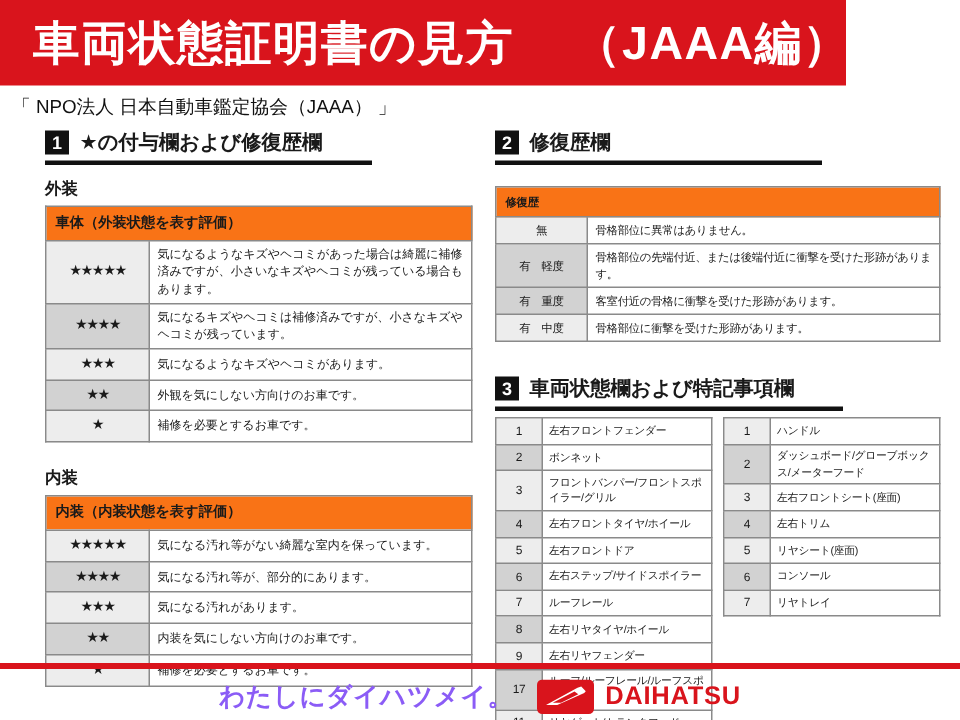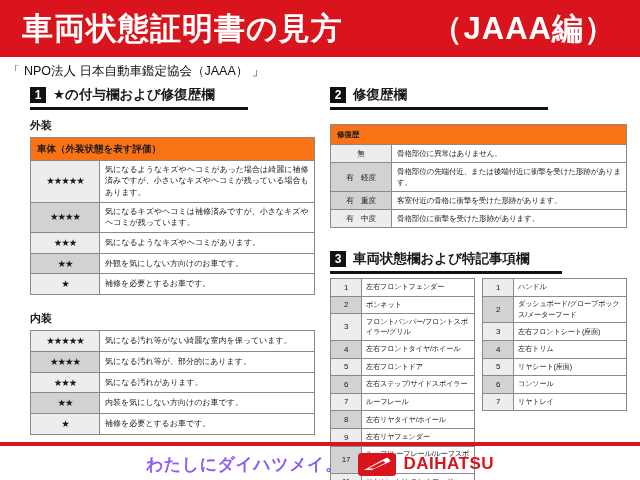--- a/index.html
+++ b/index.html
@@ -5,21 +5,21 @@
   html,body{margin:0;padding:0;}
   body{
     width:640px;height:480px;background:#ffffff;
     font-family:"Liberation Sans","DejaVu Sans",sans-serif;
     color:#1a1a1a;overflow:hidden;
   }
   .page{position:relative;width:640px;height:480px;background:#fff;}
 
   
   .topbar{
-    position:absolute;top:0;left:0;width:640px;height:57px;
+    position:absolute;top:0;left:0;width:564px;height:57px;
     background:#d9141c;display:flex;align-items:center;
     justify-content:space-between;box-sizing:border-box;padding:0 24px 0 22px;gap:40px;
   }
   .topbar .t1,.topbar .t2{
     color:#fff;font-size:31px;font-weight:bold;letter-spacing:1px;white-space:nowrap;
   }
 
   .subtitle{
     position:absolute;top:63px;left:8px;font-size:12.5px;color:#111;white-space:nowrap;
   }
@@ -118,20 +118,23 @@
       <tr>
         <td class="c1 g1">★</td>
         <td>補修を必要とするお車です。</td>
       </tr>
     </tbody>
       </table>
 
     <div class="sub-label mt-lg">内装</div>
     <table class="tbl">
       <tbody>
+          <tr>
+        <td class="head" colspan="2">内装（内装状態を表す評価）</td>
+      </tr>
       <tr>
         <td class="c1 g1">★★★★★</td>
         <td>気になる汚れ等がない綺麗な室内を保っています。</td>
       </tr>
       <tr>
         <td class="c1 g2">★★★★</td>
         <td>気になる汚れ等が、部分的にあります。</td>
       </tr>
       <tr>
         <td class="c1 g1">★★★</td>

